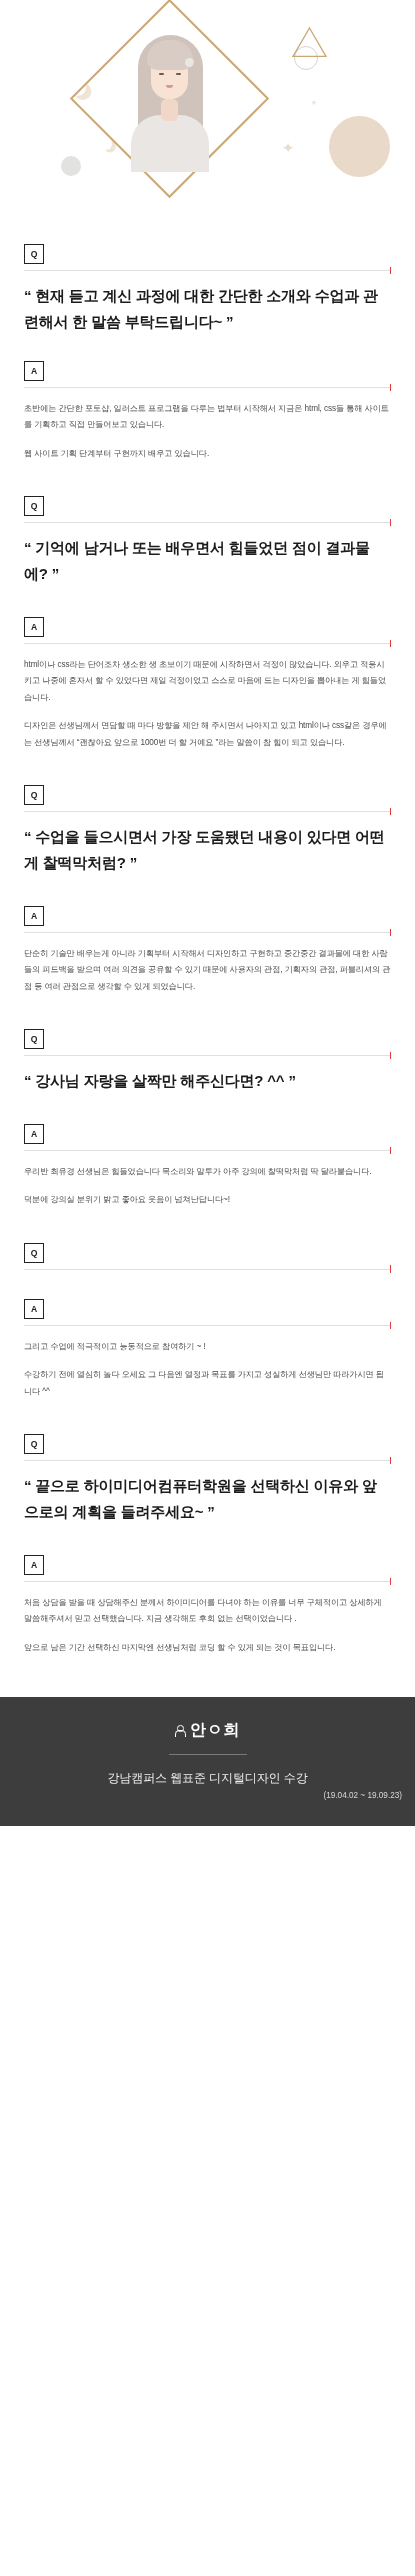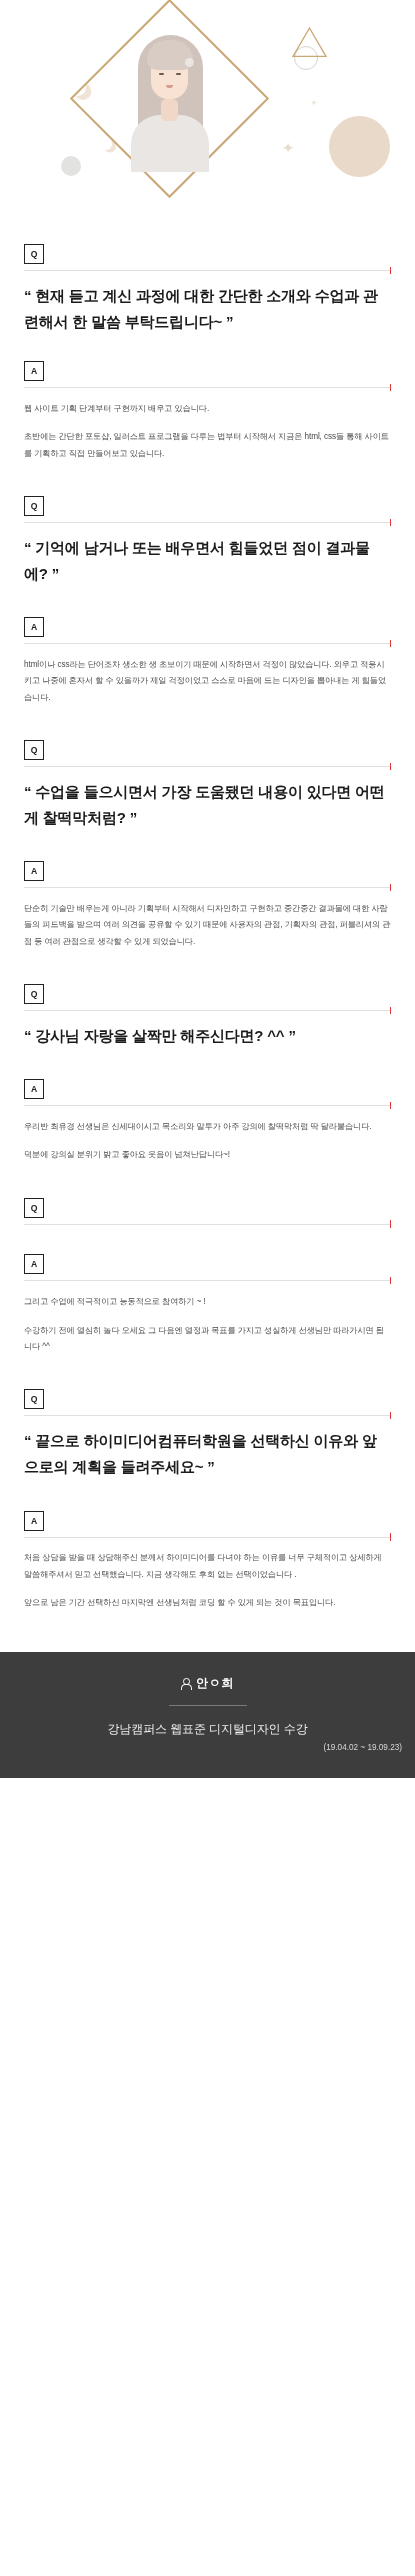--- a/index.html
+++ b/index.html
@@ -223,21 +223,21 @@
   }
   .person-icon::after {
     content: "";
     position: absolute; left: 0.7px; top: 5.3px;
     width: 8.6px; height: 5.3px;
     border: 0.9px solid #ffffff;
     border-bottom: none;
     border-radius: 4.6px 4.6px 0 0;
   }
   .footer-name {
-    font-size: 12px;
+    font-size: 16px;
     font-weight: bold;
     letter-spacing: 0.7px;
   }
   .footer-rule {
     width: 78px; height: 0.7px;
     background: #7a7a7a;
     margin: 13px auto 13px auto;
   }
   .footer-course {
     font-size: 12px;
@@ -291,40 +291,41 @@
     </div>
     <div class="divider q"></div>
     <p class="q-text">“ 현재 듣고 계신 과정에 대한 간단한 소개와 수업과 관련해서 한 말씀 부탁드립니다~ ”</p>
 
     <div class="answer">
       <div class="badge-row">
         <div class="badge a">A</div>
       </div>
       <div class="divider"></div>
       <div class="a-body">
+        <p>초반에는 간단한 포토샵, 일러스트 프로그램을 다루는 법부터 시작해서 지금은 html, css들 통해 사이트를 기획하고 직접 만들어보고 있습니다.</p>
         <p>웹 사이트 기획 단계부터 구현까지 배우고 있습니다.</p>
-        <p>초반에는 간단한 포토샵, 일러스트 프로그램을 다루는 법부터 시작해서 지금은 html, css들 통해 사이트를 기획하고 직접 만들어보고 있습니다.</p>
       </div>
     </div>
   </section>
 
   <section class="qa-block">
     <div class="badge-row">
       <div class="badge">Q</div>
     </div>
     <div class="divider q"></div>
     <p class="q-text">“ 기억에 남거나 또는 배우면서 힘들었던 점이 결과물에? ”</p>
 
     <div class="answer">
       <div class="badge-row">
         <div class="badge a">A</div>
       </div>
       <div class="divider"></div>
       <div class="a-body">
-        <p>html이나 css라는 단어조차 생소한 생 초보이기 때문에 시작하면서 걱정이 많았습니다. 외우고 적응시키고 나중에 혼자서 할 수 있을까가 제일 걱정이었고 스스로 마음에 드는 디자인을 뽑아내는 게 힘들었습니다.</p>
+        <p>html이나 css라는 단어조차 생소한 생 초보이기 때문에 시작하면서 걱정이 많았습니다. 외우고 적응시키고 나중에 혼자서 할 수 있었다면 제일 걱정이었고 스스로 마음에 드는 디자인을 뽑아내는 게 힘들었습니다.</p>
+        <p>디자인은 선생님께서 면담할 때 마다 방향을 제안 해 주시면서 나아지고 있고 html이나 css같은 경우에는 선생님께서 “괜찮아요 앞으로 1000번 더 할 거예요 ”라는 말씀이 참 힘이 되고 있습니다.</p>
       </div>
     </div>
   </section>
 
   <section class="qa-block">
     <div class="badge-row">
       <div class="badge">Q</div>
     </div>
     <div class="divider q"></div>
     <p class="q-text">“ 수업을 들으시면서 가장 도움됐던 내용이 있다면 어떤게 찰떡막처럼? ”</p>
@@ -346,21 +347,21 @@
     </div>
     <div class="divider q"></div>
     <p class="q-text">“ 강사님 자랑을 살짝만 해주신다면? ^^ ”</p>
 
     <div class="answer">
       <div class="badge-row">
         <div class="badge a">A</div>
       </div>
       <div class="divider"></div>
       <div class="a-body">
-        <p>우리반 최유경 선생님은 신세대이시고 목소리와 말투가 아주 강의에 찰떡막처럼 딱 달라붙습니다.</p>
+        <p>우리반 최유경 선생님은 힘들었습니다 목소리와 말투가 아주 강의에 찰떡막처럼 딱 달라붙습니다.</p>
         <p>덕분에 강의실 분위기 밝고 좋아요 웃음이 넘쳐난답니다~!</p>
       </div>
     </div>
   </section>
 
   <section class="qa-block">
     <div class="badge-row">
       <div class="badge">Q</div>
     </div>
     <div class="divider q"></div>

